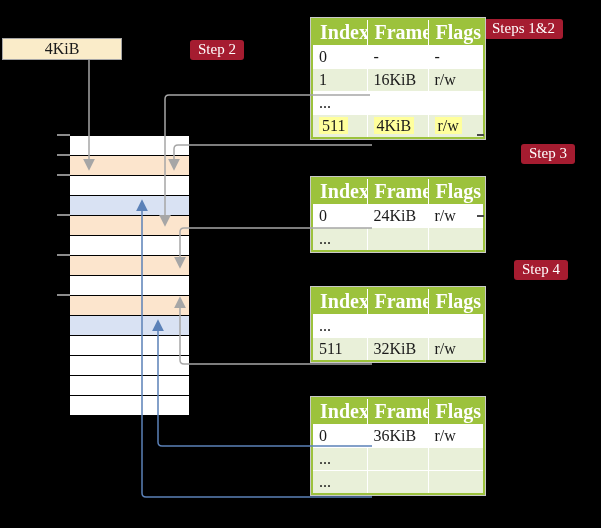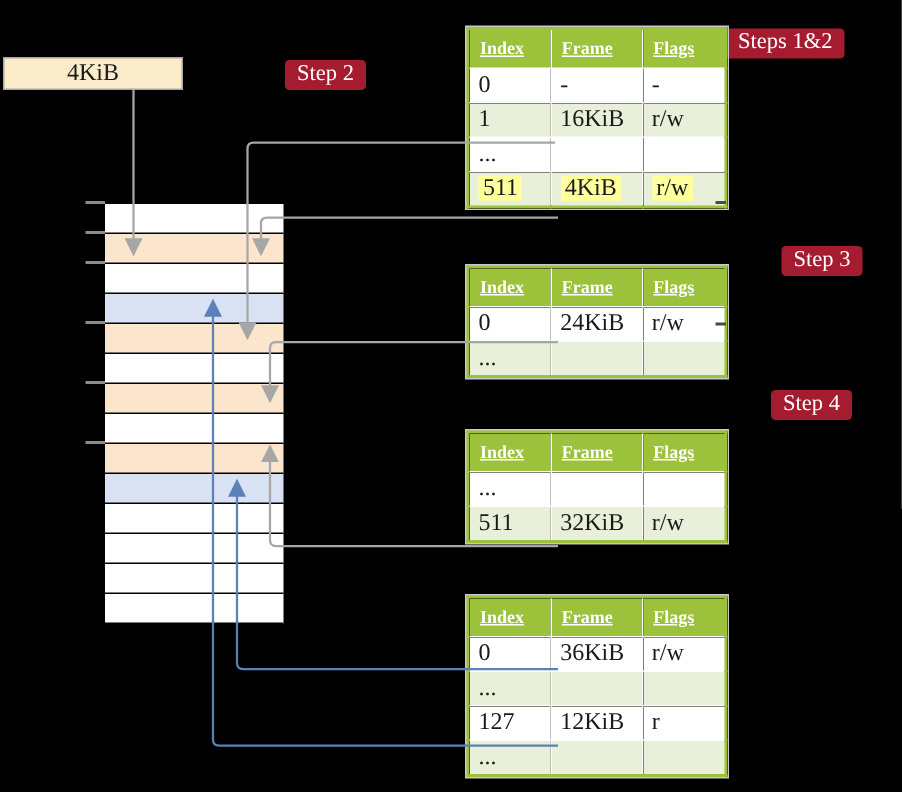--- a/index.html
+++ b/index.html
@@ -15,41 +15,41 @@
     text-align:center;line-height:20px;font-size:16px;color:var(--text_dark);
   }
   
   .step{
     position:absolute;background:var(--crimson);color:#fff;
     font-size:15px;line-height:17px;padding:1px 8px 2px;border-radius:3px;
     white-space:nowrap;
   }
   #step0{left:190px;top:40px}
   #steps12{left:484px;top:19px}
-  #step3{left:521px;top:164px}
+  #step3{left:521px;top:144px}
   #step4{left:514px;top:260px}
   
   .memcol{
     position:absolute;left:70px;top:135px;width:119px;
     border-top:1px solid #000;
   }
   .mrow{height:19px;border-bottom:1px solid #000}
   .tick{position:absolute;left:57px;width:13px;height:2px;background:var(--tick_gray)}
   .stub{position:absolute;left:477px;width:7px;height:2px;background:var(--stub_dark)}
   
   table.pt{
     position:absolute;left:311px;width:172px;table-layout:fixed;
     border-collapse:collapse;border:2px solid var(--table_border_green);
     box-shadow:0 0 0 1px #c9c9c9;
   }
   .pt col.c1{width:55px}.pt col.c2{width:61px}.pt col.c3{width:56px}
   .pt th,.pt td{border:1.5px solid #fff;overflow:hidden;white-space:nowrap;vertical-align:middle}
   .pt th{
     background:var(--header_green);color:#fff;font-weight:bold;
-    font-size:12px;height:25px;text-align:left;padding:0 0 0 7px;text-decoration:underline;
+    font-size:20px;height:25px;text-align:left;padding:0 0 0 7px;
   }
   .pt td{height:22px;font-size:16px;color:var(--text_dark);padding:0 0 0 6px;background:#fff}
   .pt tr.shade td{background:var(--row_green)}
   .hl{background:var(--highlight_yellow);padding:0 3px}
   
   #overlay{position:absolute;left:0;top:0;z-index:6;pointer-events:none}
 </style>
 </head>
 <body>
 
@@ -186,25 +186,20 @@
     <tbody>
       <tr>
         <td>0</td>
         <td>36KiB</td>
         <td>r/w</td>
       </tr>
       <tr class="shade">
         <td>...</td>
         <td></td>
         <td></td>
-      </tr>
-      <tr>
-        <td>127</td>
-        <td>12KiB</td>
-        <td>r</td>
       </tr>
       <tr class="shade">
         <td>...</td>
         <td></td>
         <td></td>
       </tr>
     </tbody>
   </table>
 
   <svg id="overlay" width="601" height="528">

